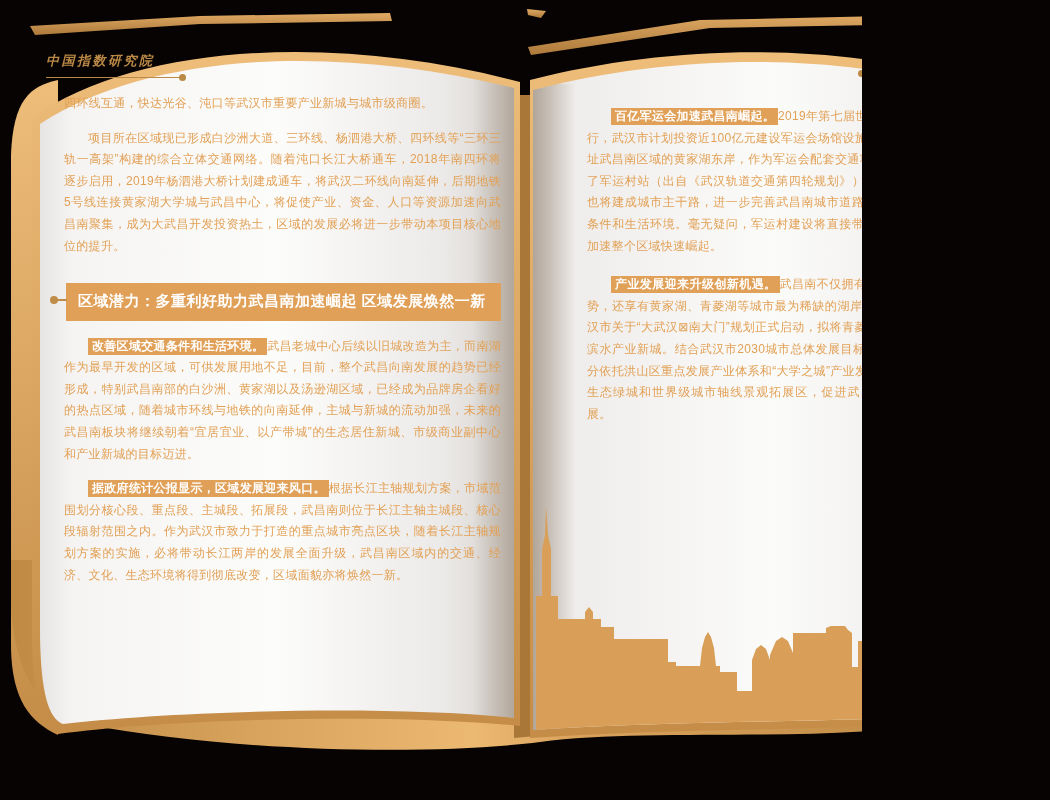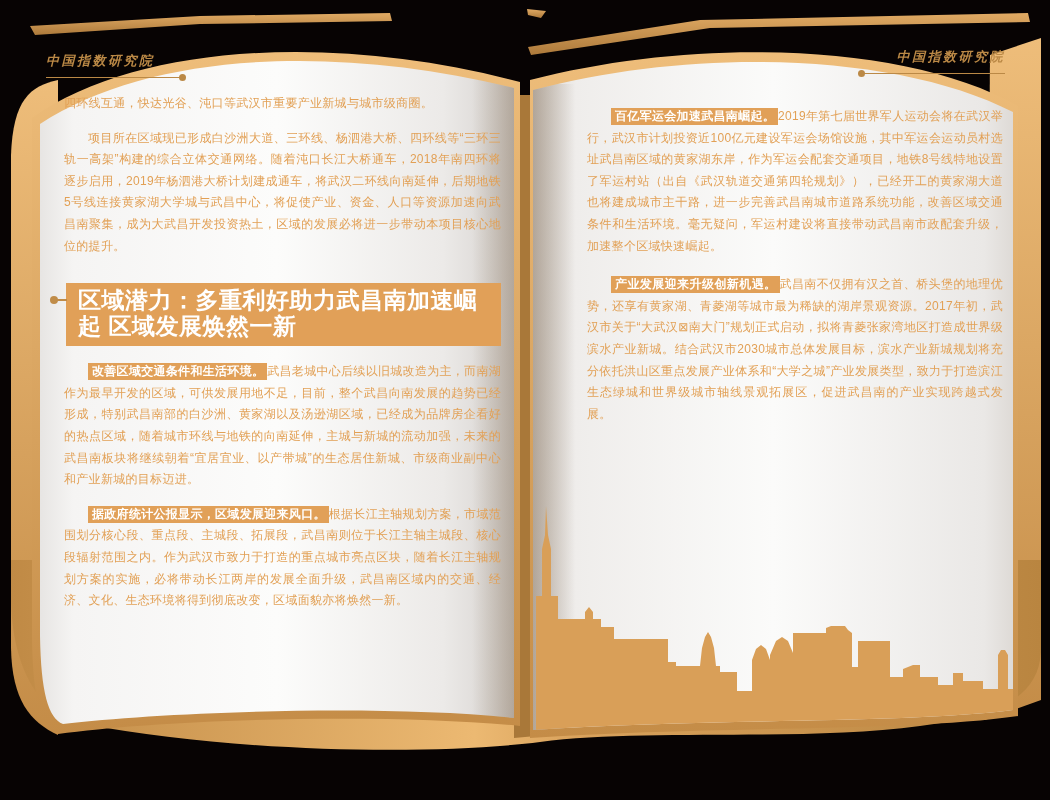--- a/index.html
+++ b/index.html
@@ -1,16 +1,16 @@
 <!DOCTYPE html>
 <html><head>
 <meta charset="utf-8">
 <style>
   html,body{margin:0;padding:0;background:#070303;}
-  .stage{position:relative;width:1050px;height:800px;overflow:hidden;background:#0c4a6e;
+  .stage{position:relative;width:862px;height:800px;overflow:hidden;background:#0c4a6e;
          font-family:"Liberation Sans",sans-serif;}
   .stage svg{position:absolute;left:0;top:0;}
 
   
   .page-header{position:absolute;color:#bb8946;}
   .brand{display:block;font-family:"DejaVu Serif",serif;font-style:italic;font-weight:bold;
          font-size:13px;letter-spacing:2.5px;white-space:nowrap;}
   .rule{display:block;position:relative;border-bottom:1.5px solid #bb8946;margin-top:7px;}
   .rule .dot{position:absolute;width:7px;height:7px;border-radius:50%;background:#bb8946;bottom:-4px;}
   .header-left{left:46px;top:52px;width:138px;}
@@ -23,21 +23,21 @@
   .col-left{left:48px;top:93px;width:453px;}
   .col-right{left:571px;top:106px;width:432px;}
   .para{font-size:12px;line-height:21.6px;letter-spacing:.3px;text-align:justify;
         text-indent:2em;margin:0 0 13px 16px;}
   .col-right .para{margin-bottom:17px;}
   .para.no-indent{text-indent:0;}
   .hl{background:#e1a058;color:#ffffff;font-weight:bold;padding:1px 3px 2px 4px;}
 
   
   .section-heading{position:relative;margin:26px 0 15px 18px;background:#e1a058;color:#ffffff;
-        font-weight:bold;font-size:23px;line-height:25.5px;letter-spacing:.5px;
+        font-weight:bold;font-size:15px;line-height:25.5px;letter-spacing:.5px;
         padding:5px 10px 7px 12px;text-align:left;}
   .section-heading .bullet{position:absolute;left:-16px;top:13px;width:8px;height:8px;
         border-radius:50%;background:#c08c49;}
   .section-heading .bullet::after{content:"";position:absolute;left:7px;top:3px;width:10px;height:2px;
         background:#c08c49;}
 </style>
 </head>
 <body>
 
 <div class="stage">

